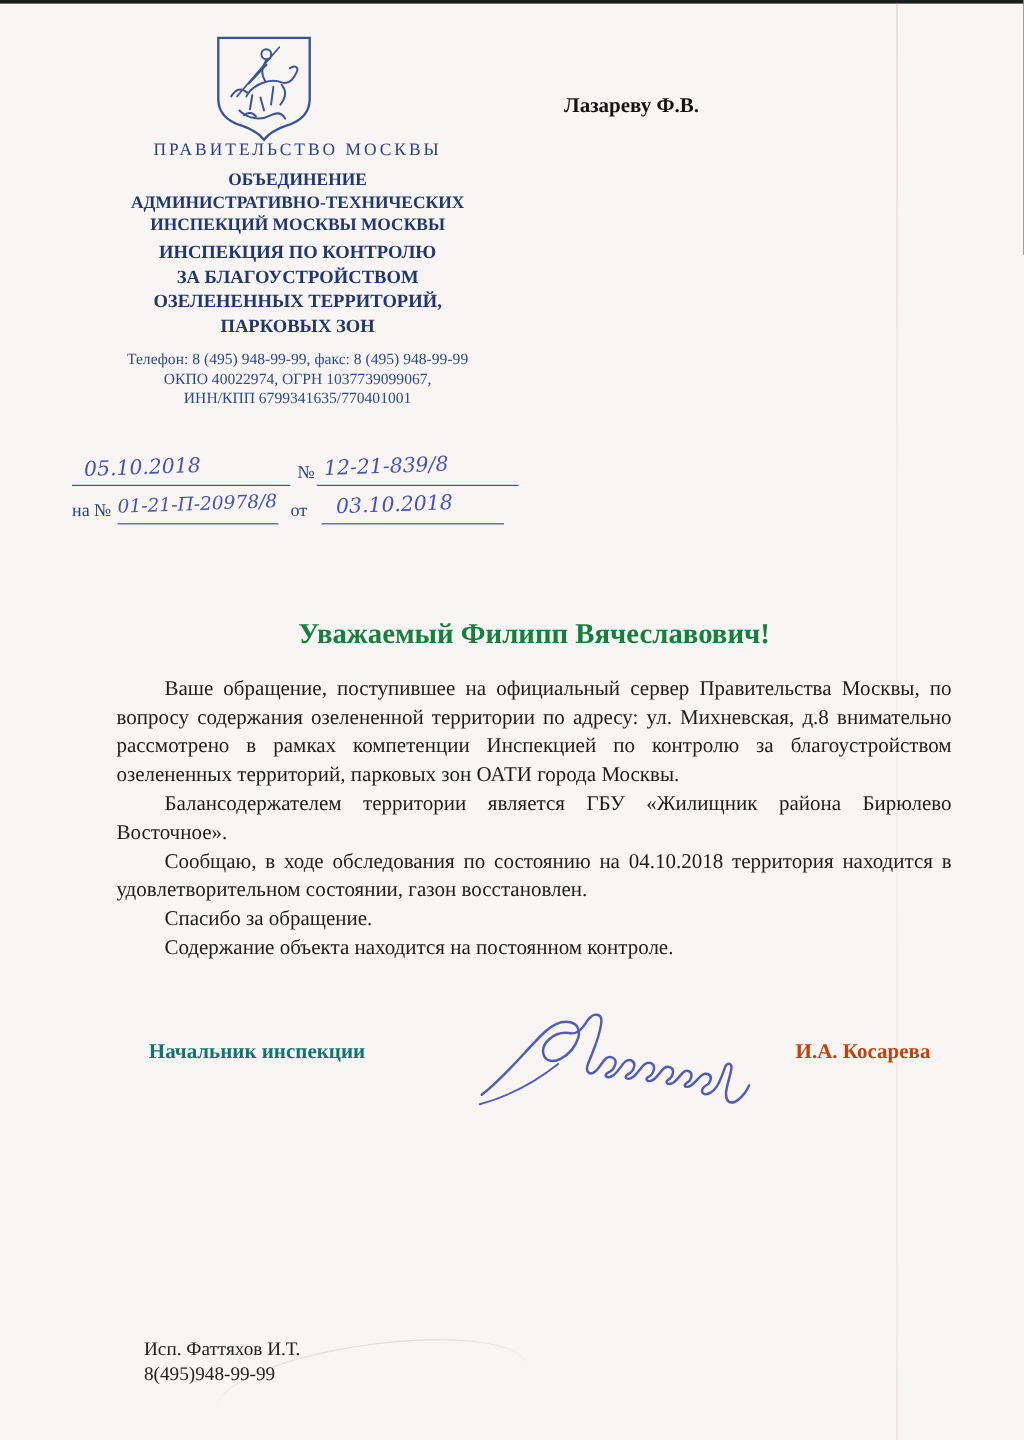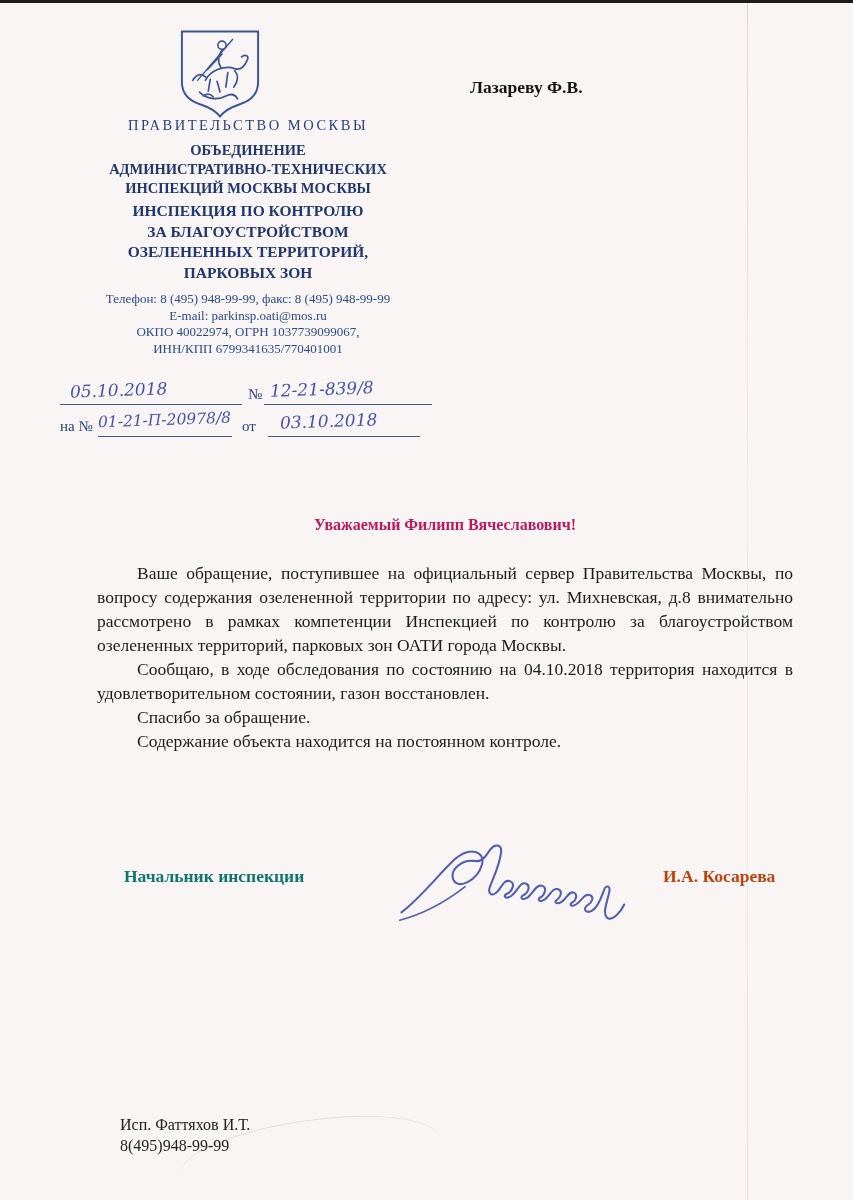--- a/index.html
+++ b/index.html
@@ -24,21 +24,21 @@
 
   
   .ref{position:absolute;left:58px;top:380px;width:390px;color:#2a4080;font-size:15px;}
   .hand{font-family:"DejaVu Serif", serif;font-style:italic;color:#4552b0;font-size:17px;white-space:nowrap;}
   .u{border-bottom:1.4px solid #3d55a0;position:absolute;}
   .ref .lbl{position:absolute;font-size:15px;color:#2a4080;}
 
   .addressee{position:absolute;left:470px;top:77px;font-weight:bold;font-size:17.5px;color:#141414;}
 
   .salutation{position:absolute;left:97px;top:516px;width:696px;text-align:center;
-    font-weight:bold;font-size:16px;color:#be185d;}
+    font-weight:bold;font-size:24px;color:#15803d;}
 
   .body-text{position:absolute;left:97px;top:561px;width:696px;}
   .body-text p{margin:0;text-align:justify;text-indent:40px;font-size:17.5px;line-height:24px;color:#1d1c1a;}
   .body-text p.short{text-align:left;}
 
   .sig-title{position:absolute;left:124px;top:866px;font-weight:bold;font-size:17.5px;color:#0f766e;}
   .sig-name{position:absolute;left:663px;top:866px;font-weight:bold;font-size:17.5px;color:#c2410c;}
   .autograph{position:absolute;left:388px;top:840px;width:248px;height:88px;transform:rotate(-2deg);}
 
   .footer{position:absolute;left:120px;top:1076px;font-size:16px;line-height:21px;color:#222;margin-top:38px;}
@@ -82,21 +82,20 @@
       <div>ИНСПЕКЦИЙ МОСКВЫ МОСКВЫ</div>
     </div>
     <div class="div1">
       <div>ИНСПЕКЦИЯ ПО КОНТРОЛЮ</div>
       <div>ЗА БЛАГОУСТРОЙСТВОМ</div>
       <div>ОЗЕЛЕНЕННЫХ ТЕРРИТОРИЙ,</div>
       <div>ПАРКОВЫХ ЗОН</div>
     </div>
     <div class="addr">
       <div>Телефон: 8 (495) 948-99-99, факс: 8 (495) 948-99-99</div>
-      <div>E-mail: parkinsp.oati@mos.ru</div>
       <div>ОКПО 40022974, ОГРН 1037739099067,</div>
       <div>ИНН/КПП 6799341635/770401001</div>
     </div>
   </div>
 
   <div class="addressee">Лазареву Ф.В.</div>
 
   <div class="ref">
     <span class="hand" style="position:absolute;left:12px;top:0px;transform:rotate(-2deg);">05.10.2018</span>
     <div class="u" style="left:2px;top:24px;width:182px;"></div>
@@ -109,20 +108,21 @@
     <div class="u" style="left:40px;top:56px;width:134px;"></div>
     <span class="lbl" style="left:184px;top:38px;">от</span>
     <span class="hand" style="position:absolute;left:222px;top:31px;transform:rotate(-2deg);">03.10.2018</span>
     <div class="u" style="left:210px;top:56px;width:152px;"></div>
   </div>
 
   <div class="salutation">Уважаемый Филипп Вячеславович!</div>
 
   <div class="body-text">
     <p>Ваше обращение, поступившее на официальный сервер Правительства Москвы, по вопросу содержания озелененной территории по адресу: ул. Михневская, д.8 внимательно рассмотрено в рамках компетенции Инспекцией по контролю за благоустройством озелененных территорий, парковых зон ОАТИ города Москвы.</p>
+    <p>Балансодержателем территории является ГБУ «Жилищник района Бирюлево Восточное».</p>
     <p>Сообщаю, в ходе обследования по состоянию на 04.10.2018 территория находится в удовлетворительном состоянии, газон восстановлен.</p>
     <p class="short">Спасибо за обращение.</p>
     <p class="short">Содержание объекта находится на постоянном контроле.</p>
   </div>
 
   <div class="sig-title">Начальник инспекции</div>
 
   <svg class="autograph" viewBox="0 0 240 90">
     <g fill="none" stroke="#4350ae" stroke-width="2.1" stroke-linecap="round" opacity="0.92">
       <path d="M6,70 C26,56 44,34 62,18 C78,5 94,10 90,24 C85,40 64,50 60,38 C57,28 70,18 82,20 C90,22 94,16 99,9 C104,3 111,4 110,12 C108,26 100,40 97,48 C95,54 99,58 105,52 C110,47 112,40 118,42 C124,44 120,53 114,55 C110,57 113,61 119,57 C126,52 128,43 134,45 C139,47 137,54 131,57 C127,59 130,63 136,59 C142,54 145,46 151,48 C156,50 153,58 148,60 C145,62 148,65 153,62 C159,58 161,50 167,52 C172,54 169,61 165,63 C162,65 165,68 170,65 C176,61 178,54 183,56 C187,58 185,64 181,66 C177,68 180,71 185,68 C191,64 194,57 199,59 C204,61 201,67 197,69 C191,72 194,79 201,75 C208,71 211,61 214,54 C216,49 221,50 219,57 C217,66 211,78 216,83 C221,87 230,78 234,70"></path>

